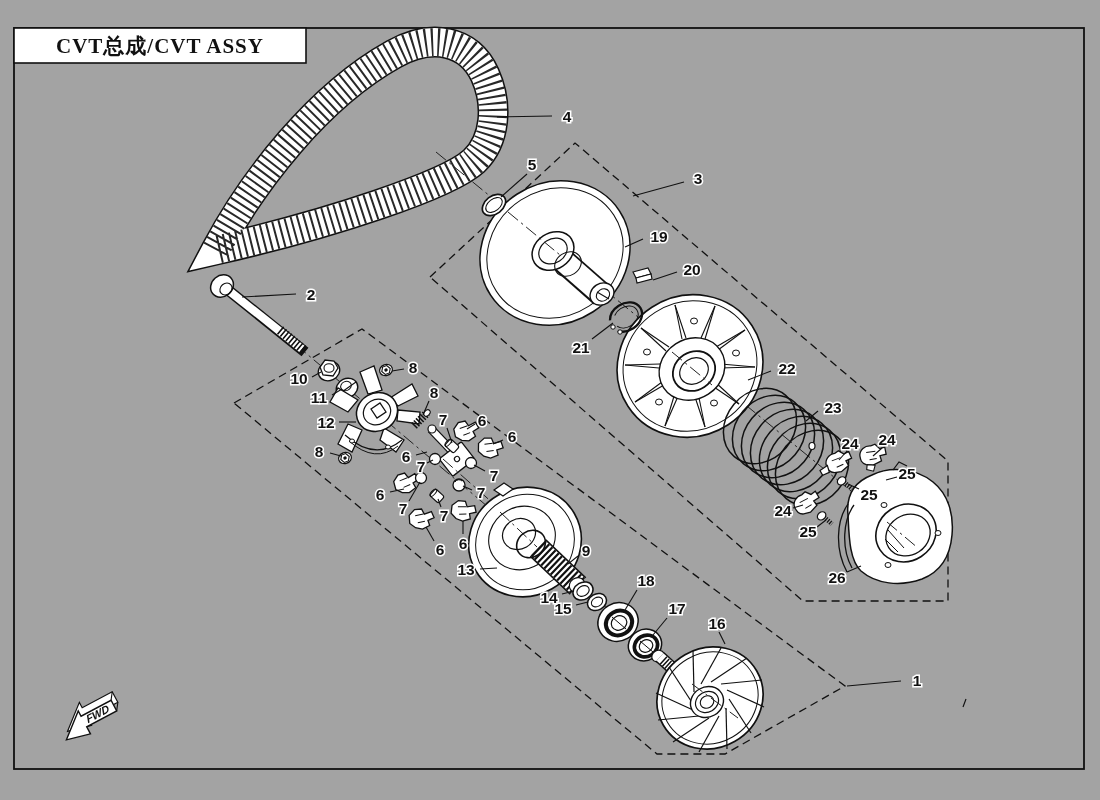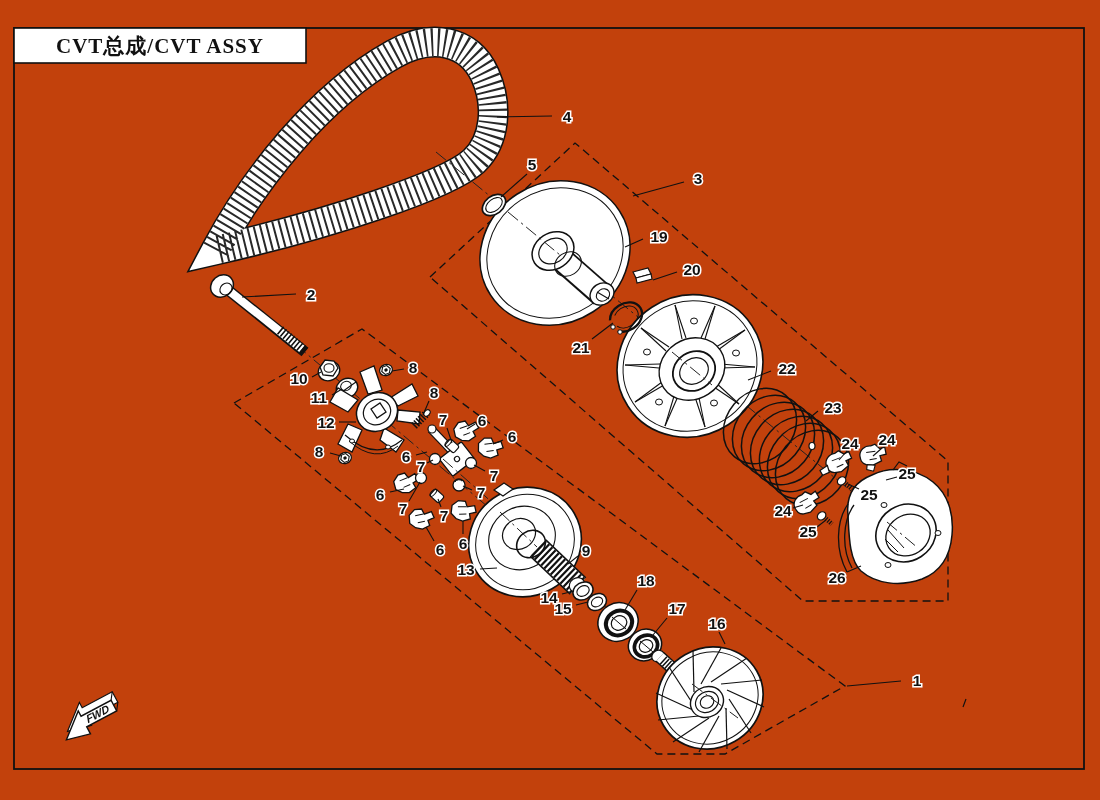--- a/index.html
+++ b/index.html
@@ -1,16 +1,16 @@
 <!DOCTYPE html>
 <html><head>
 <meta charset="utf-8">
 <style>
   html,body{margin:0;padding:0;background:#ffffff;}
-  .page{position:relative;width:1100px;height:800px;background:#c2410c;overflow:hidden;
+  .page{position:relative;width:1100px;height:800px;background:#a3a3a3;overflow:hidden;
         font-family:"Liberation Sans","DejaVu Sans",sans-serif;}
   svg{display:block;}
   .part-label{font-family:"Liberation Sans","DejaVu Sans",sans-serif;font-weight:700;
               font-size:15.5px;fill:#111111;paint-order:stroke;stroke:#ffffff;stroke-width:3px;}
   .title-text{font-family:"Liberation Serif","DejaVu Serif",serif;font-weight:700;
               font-size:21px;fill:#111111;letter-spacing:1px;}
   .fwd-text{font-family:"Liberation Sans","DejaVu Sans",sans-serif;font-weight:700;
             font-style:italic;font-size:11px;fill:#111111;}
 </style>
 </head>

